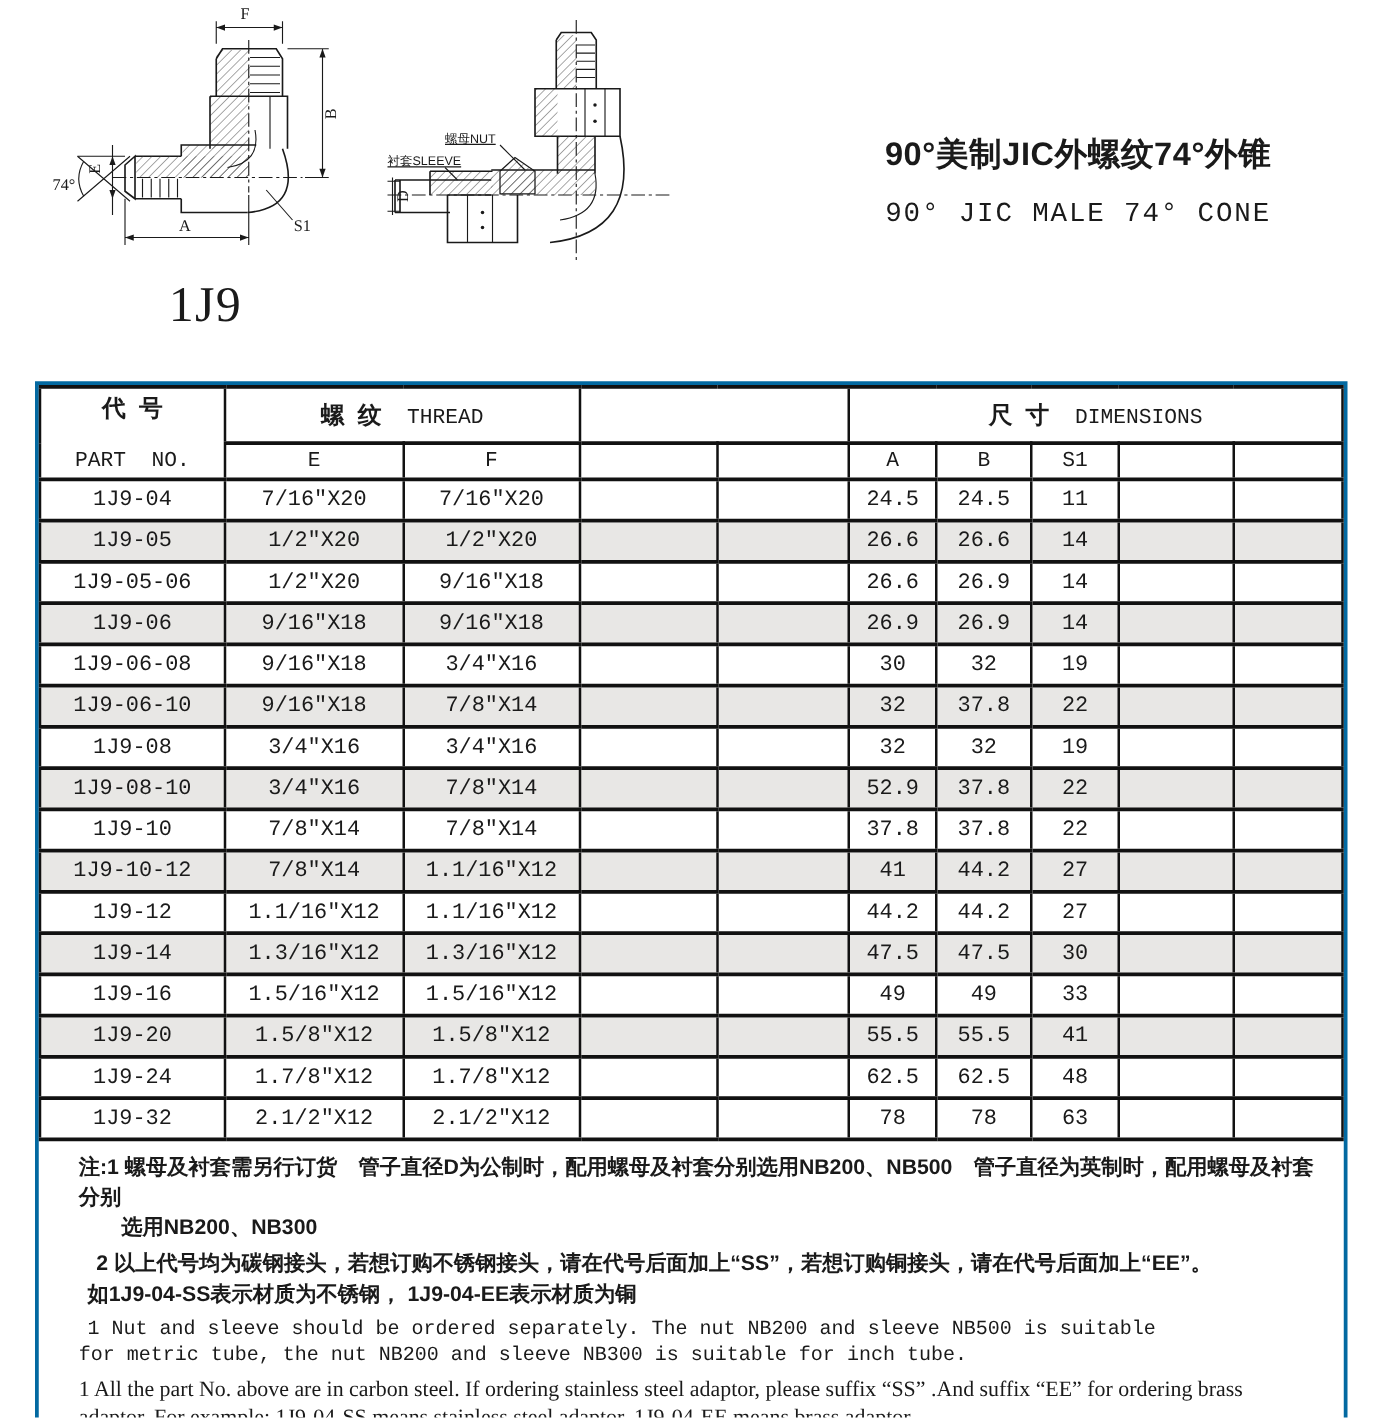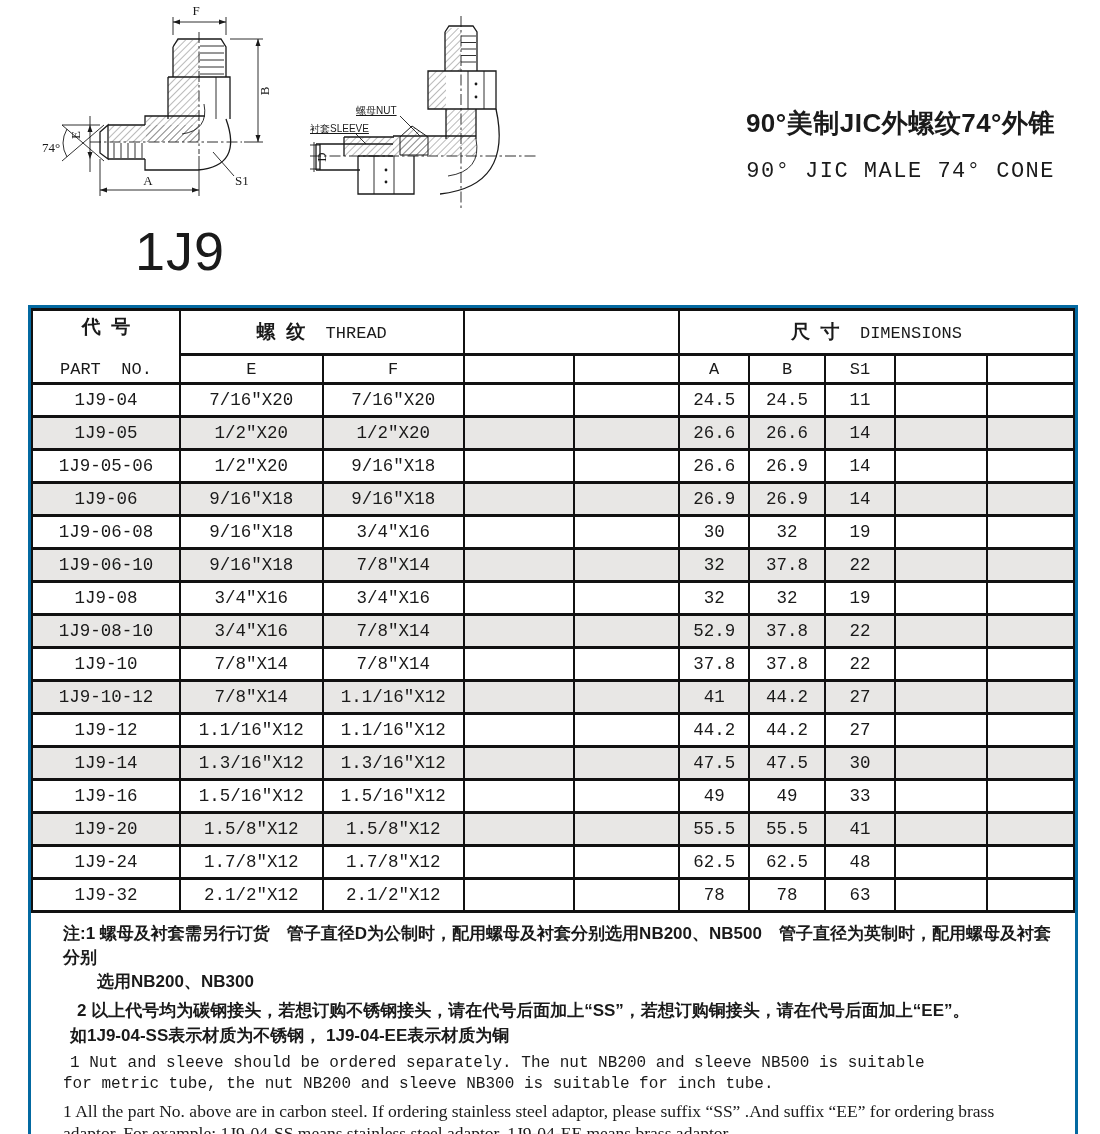--- a/index.html
+++ b/index.html
@@ -2,23 +2,23 @@
 <html><head>
 <meta charset="utf-8">
 <style>
   html,body { margin:0; padding:0; background:#fff; }
   body { width:1100px; height:1134px; position:relative; color:#1a1a1a;
          font-family:"Liberation Sans","DejaVu Sans",sans-serif; }
 
   
   #drawing-left  { position:absolute; left:30px;  top:4px; }
   #drawing-right { position:absolute; left:298px; top:4px; }
-  #part-code     { position:absolute; left:135px; top:220px; font-size:54px;
-                   font-family:Liberation Sans, sans-serif; letter-spacing:1px; }
-  #title-block   { position:absolute; left:670px; top:106px; width:385px; text-align:right; }
+  #part-code     { position:absolute; left:135px; top:220px; font-size:40px;
+                   font-family:Liberation Serif, serif; letter-spacing:1px; }
+  #title-block   { position:absolute; left:670px; top:106px; width:385px; text-align:center; }
   #title-cn      { font-size:26px; font-weight:bold; letter-spacing:0.5px; }
   #title-en      { margin-top:18px; font-size:22px; font-weight:normal; letter-spacing:1.5px;
                    font-family:"Liberation Mono","DejaVu Sans Mono",monospace; }
 
   
   #sheet-box { position:absolute; left:28px; top:305px; width:1050px;
                border:3px solid #0369a1; box-sizing:border-box; background:#fff; }
   table#spec { border-collapse:collapse; table-layout:fixed; width:100%; }
   #spec th, #spec td { border:2px solid #111; border-top-width:3px; border-bottom-width:3px;
                text-align:center; vertical-align:middle; padding:0; font-weight:normal; overflow:hidden; }

